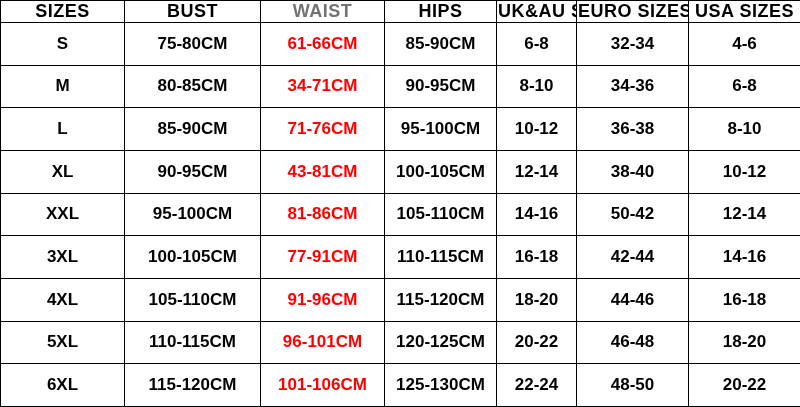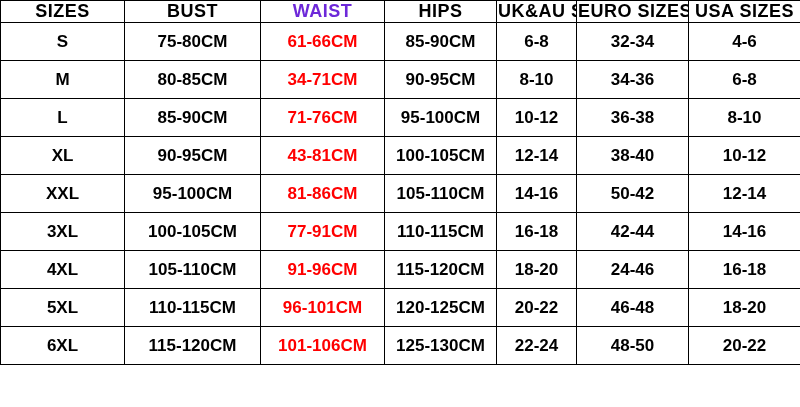--- a/index.html
+++ b/index.html
@@ -7,21 +7,21 @@
     padding: 0;
     background: #ffffff;
   }
   body {
     width: 800px;
     height: 407px;
     font-family: "Liberation Sans", sans-serif;
   }
   .size-table {
     width: 800px;
-    height: 365px;
+    height: 407px;
     border-collapse: collapse;
     table-layout: fixed;
   }
   .size-table td {
     border: 1px solid #000000;
     text-align: center;
     vertical-align: middle;
     font-weight: bold;
     font-size: 17px;
     color: #000000;
@@ -30,21 +30,21 @@
     white-space: nowrap;
   }
   .size-table tr.header-row td {
     font-size: 18px;
     letter-spacing: 0.5px;
   }
   .size-table td.waist-col {
     color: #ff0000;
   }
   .size-table tr.header-row td.waist-col {
-    color: #6d28d9;
+    color: #737373;
     margin-left: 48px;
   }
   
   col.c0 { width: 124px; }
   col.c1 { width: 136px; }
   col.c2 { width: 124px; }
   col.c3 { width: 112px; }
   col.c4 { width: 80px; }
   col.c5 { width: 112px; }
   col.c6 { width: 112px; }
@@ -127,21 +127,21 @@
       <td>16-18</td>
       <td>42-44</td>
       <td>14-16</td>
     </tr>
     <tr>
       <td>4XL</td>
       <td>105-110CM</td>
       <td class="waist-col">91-96CM</td>
       <td>115-120CM</td>
       <td>18-20</td>
-      <td>24-46</td>
+      <td>44-46</td>
       <td>16-18</td>
     </tr>
     <tr>
       <td>5XL</td>
       <td>110-115CM</td>
       <td class="waist-col">96-101CM</td>
       <td>120-125CM</td>
       <td>20-22</td>
       <td>46-48</td>
       <td>18-20</td>

